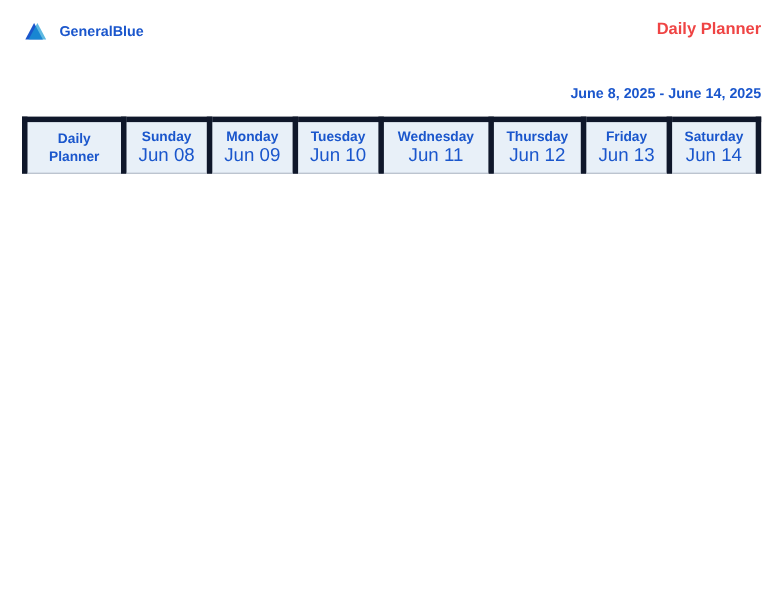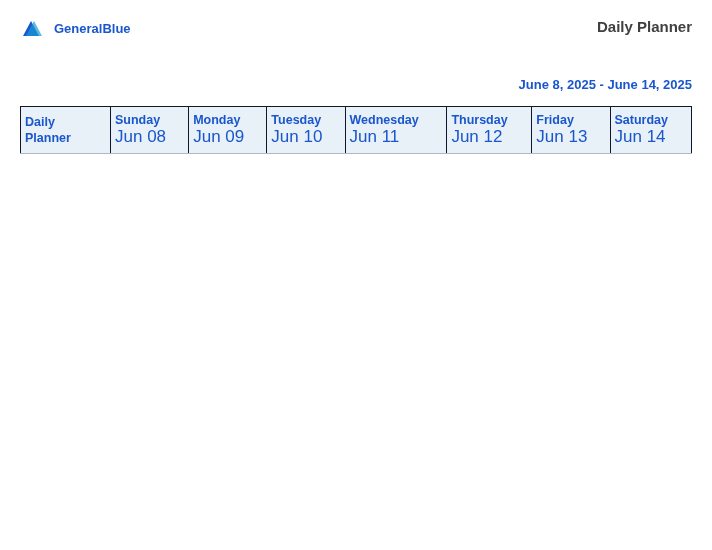--- a/index.html
+++ b/index.html
@@ -42,41 +42,41 @@
       height: 22px;
     }
 
     .title-block {
       text-align: right;
     }
 
     .title-main {
       font-size: 15px;
       font-weight: bold;
-      color: #404040;
+      color: #ef4444;
     }
 
     .title-sub {
       font-size: 13px;
       font-weight: bold;
       color: #1a56cc;
       margin-top: 42px;
     }
 
     .planner-table {
       width: 100%;
       flex: 1;
       border-collapse: collapse;
       border: 1.5px solid #b0b8c5;
     }
 
     .planner-table th,
     .planner-table td {
-      border: 1px solid #0f172a;
-      text-align: left;
+      border: 5px solid #0f172a;
+      text-align: center;
       vertical-align: middle;
     }
 
     .planner-table thead th {
       padding: 6px 4px;
       font-size: 12px;
       font-weight: bold;
       color: #1a56cc;
       background: #e8f0f8;
       border-bottom: 1.5px solid #b0b8c5;

